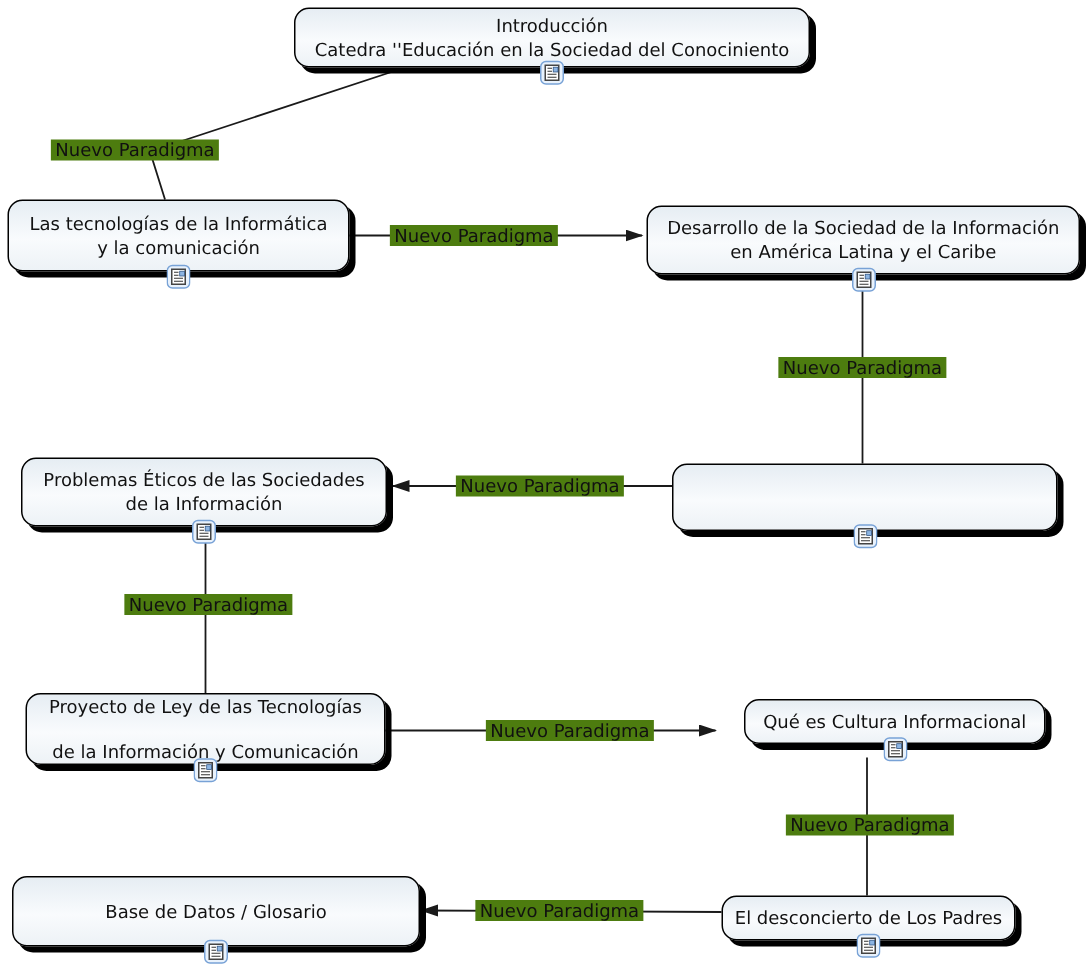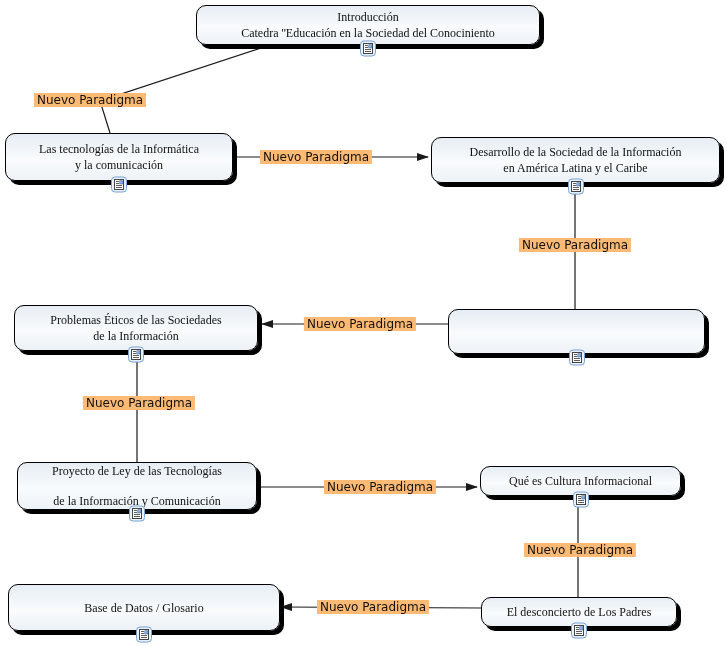--- a/index.html
+++ b/index.html
@@ -8,30 +8,30 @@
     font-family:"DejaVu Sans","Liberation Sans",sans-serif;color:#111;
   }
   #wires{position:absolute;left:0;top:0;pointer-events:none;}
   .node{
     position:absolute;box-sizing:border-box;
     border:1.5px solid #000;border-radius:10px;
     background:linear-gradient(180deg,#e6edf3 0%,#f9fbfd 55%,#edf2f6 100%);
     box-shadow:4px 4px 0 #000;
     display:flex;flex-direction:column;align-items:center;justify-content:center;
     font-size:12px;line-height:16px;text-align:center;white-space:nowrap;
-    cursor:default;z-index:2;font-family:Liberation Serif, serif;
+    cursor:default;z-index:2;
   }
   .node .nl{display:block;}
   .res-icon{
     position:absolute;left:50%;bottom:-13px;transform:translateX(-50%);
     width:16px;height:17px;z-index:3;cursor:pointer;
   }
   .link-label{
     position:absolute;transform:translate(-50%,-50%);
-    background:#fdba74;padding:0 3px;font-size:12px;white-space:nowrap;z-index:1;
+    background:#4d7c0f;padding:0 3px;font-size:12px;white-space:nowrap;z-index:1;
   }
 </style>
 </head>
 <body>
 
 <div id="canvas">
 
   <svg id="wires" width="727" height="646" viewBox="0 0 727 646">
     <defs>
       <marker id="ah" markerWidth="14" markerHeight="10" refX="11" refY="4" orient="auto" markerUnits="userSpaceOnUse">
@@ -144,21 +144,21 @@
           <rect x="3.5" y="3.5" width="9" height="10" fill="#fff" stroke="#444"></rect>
           <line x1="5" y1="5.5" x2="8" y2="5.5" stroke="#333" stroke-width="0.8"></line>
           <line x1="5" y1="7.5" x2="8" y2="7.5" stroke="#333" stroke-width="0.8"></line>
           <rect x="8.8" y="4.8" width="3.2" height="3.2" fill="#8cb4e2" stroke="#2a4e7e" stroke-width="0.5"></rect>
           <line x1="5" y1="9.5" x2="11" y2="9.5" stroke="#333" stroke-width="0.8"></line>
           <line x1="5" y1="11.5" x2="11" y2="11.5" stroke="#333" stroke-width="0.8"></line>
         </svg>
     </span>
   </div>
 
-  <div class="node" style="left:480px;top:466px;width:201px;height:30px;">
+  <div class="node" style="left:496px;top:466px;width:201px;height:30px;">
     <span class="nl">Qué es Cultura Informacional</span>
     <span class="res-icon">
       <svg width="16" height="17" viewBox="0 0 16 17">
           <rect x="0.5" y="1" width="15" height="15" rx="3.5" fill="#e9f2fc" stroke="#78a2d6"></rect>
           <rect x="3.5" y="3.5" width="9" height="10" fill="#fff" stroke="#444"></rect>
           <line x1="5" y1="5.5" x2="8" y2="5.5" stroke="#333" stroke-width="0.8"></line>
           <line x1="5" y1="7.5" x2="8" y2="7.5" stroke="#333" stroke-width="0.8"></line>
           <rect x="8.8" y="4.8" width="3.2" height="3.2" fill="#8cb4e2" stroke="#2a4e7e" stroke-width="0.5"></rect>
           <line x1="5" y1="9.5" x2="11" y2="9.5" stroke="#333" stroke-width="0.8"></line>
           <line x1="5" y1="11.5" x2="11" y2="11.5" stroke="#333" stroke-width="0.8"></line>

